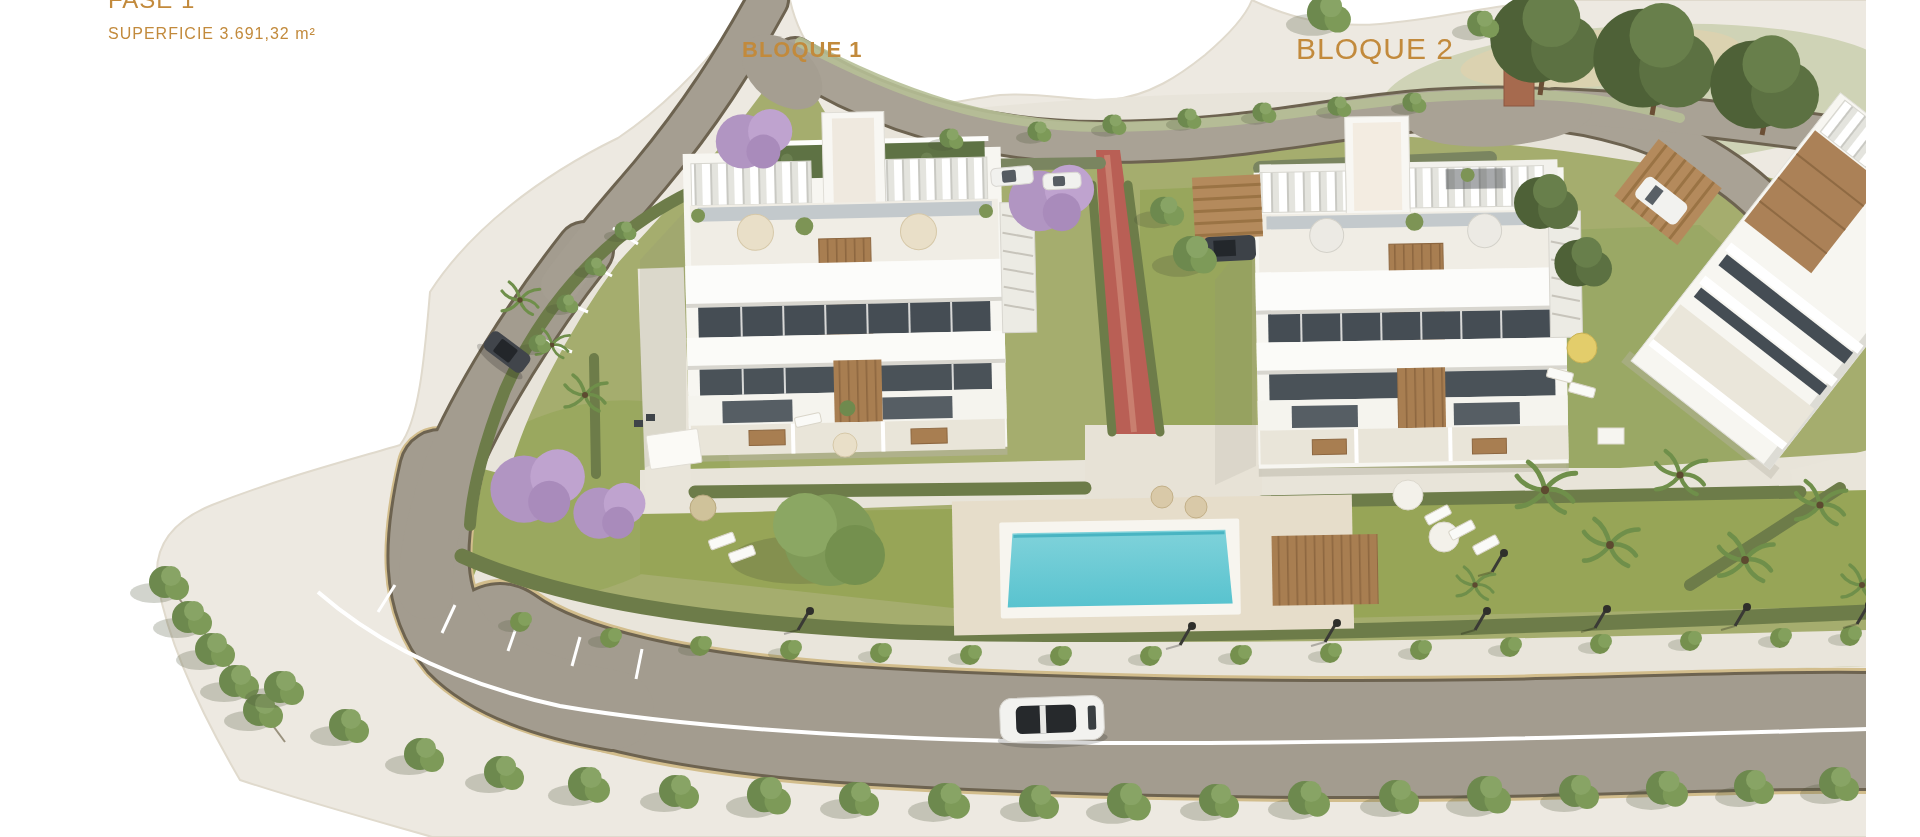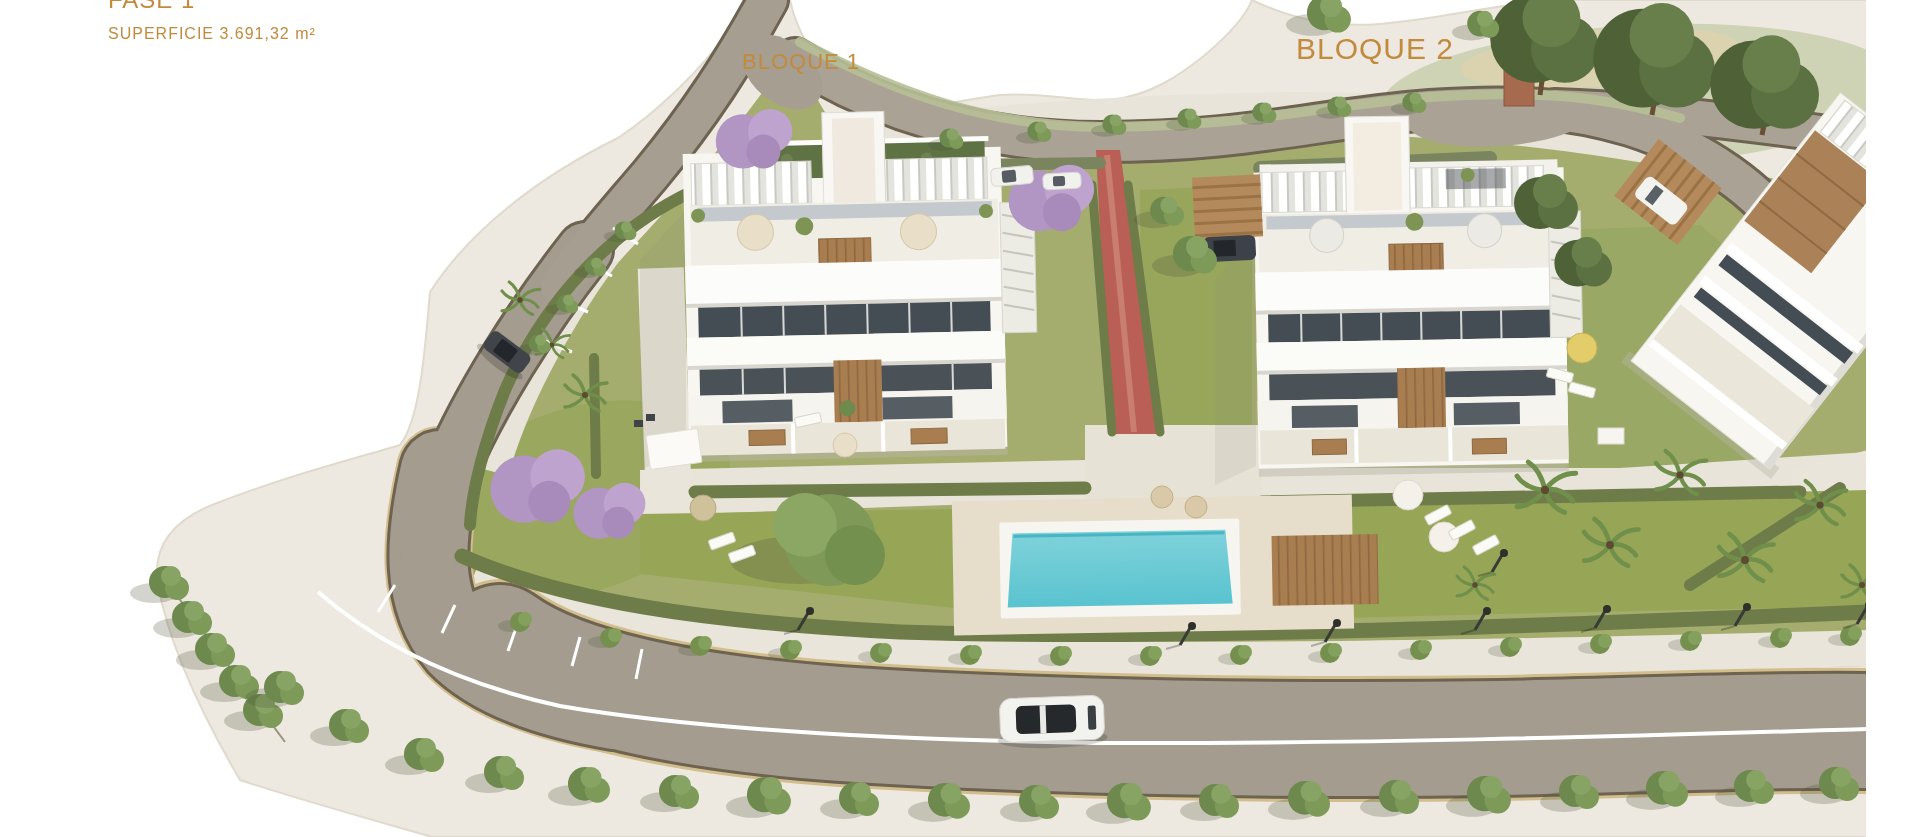--- a/index.html
+++ b/index.html
@@ -2,21 +2,21 @@
 <html style="--label_text: #c28a3c; --ground_margin: #ede9e1; --road: #a39c8f; --road_edge: #6d6350; --road_sand: #d2bd8c; --road_marking: #ffffff; --lawn: #a5ad6e; --lawn_bright: #97a557; --hedge: #6d7c49; --pool_water: #6ec9d4; --pool_deck: #e6ddca; --building_white: #f7f6f1; --wood: #a87e51; --window_dark: #454d54; --red_path: #b95f55; --jacaranda: #b197c2;"><head>
 <meta charset="utf-8">
 <style>
   html,body{margin:0;padding:0;background:#ffffff;}
   #stage{position:relative;width:1872px;height:837px;overflow:hidden;background:#ffffff;
          font-family:"Liberation Sans",sans-serif;}
   #scene{position:absolute;left:0;top:0;}
   .lbl{position:absolute;color:var(--label_text,#c28a3c);letter-spacing:1px;white-space:nowrap;}
   #lbl-fase{left:108px;top:-14px;font-size:24px;font-weight:500;}
   #lbl-sup{left:108px;top:25px;font-size:16px;font-weight:400;}
-  #lbl-b1{left:742px;top:37px;font-size:22px;font-weight:400;margin-top:12px;}
+  #lbl-b1{left:742px;top:37px;font-size:22px;font-weight:700;}
   #lbl-b2{left:1296px;top:32px;font-size:30px;font-weight:400;}
 </style>
 </head>
 <body>
 
 <div id="stage">
 
 <svg id="scene" width="1920" height="837" viewBox="0 0 1920 837">
 <defs>
   <linearGradient id="poolGrad" x1="0" y1="0" x2="0" y2="1">

